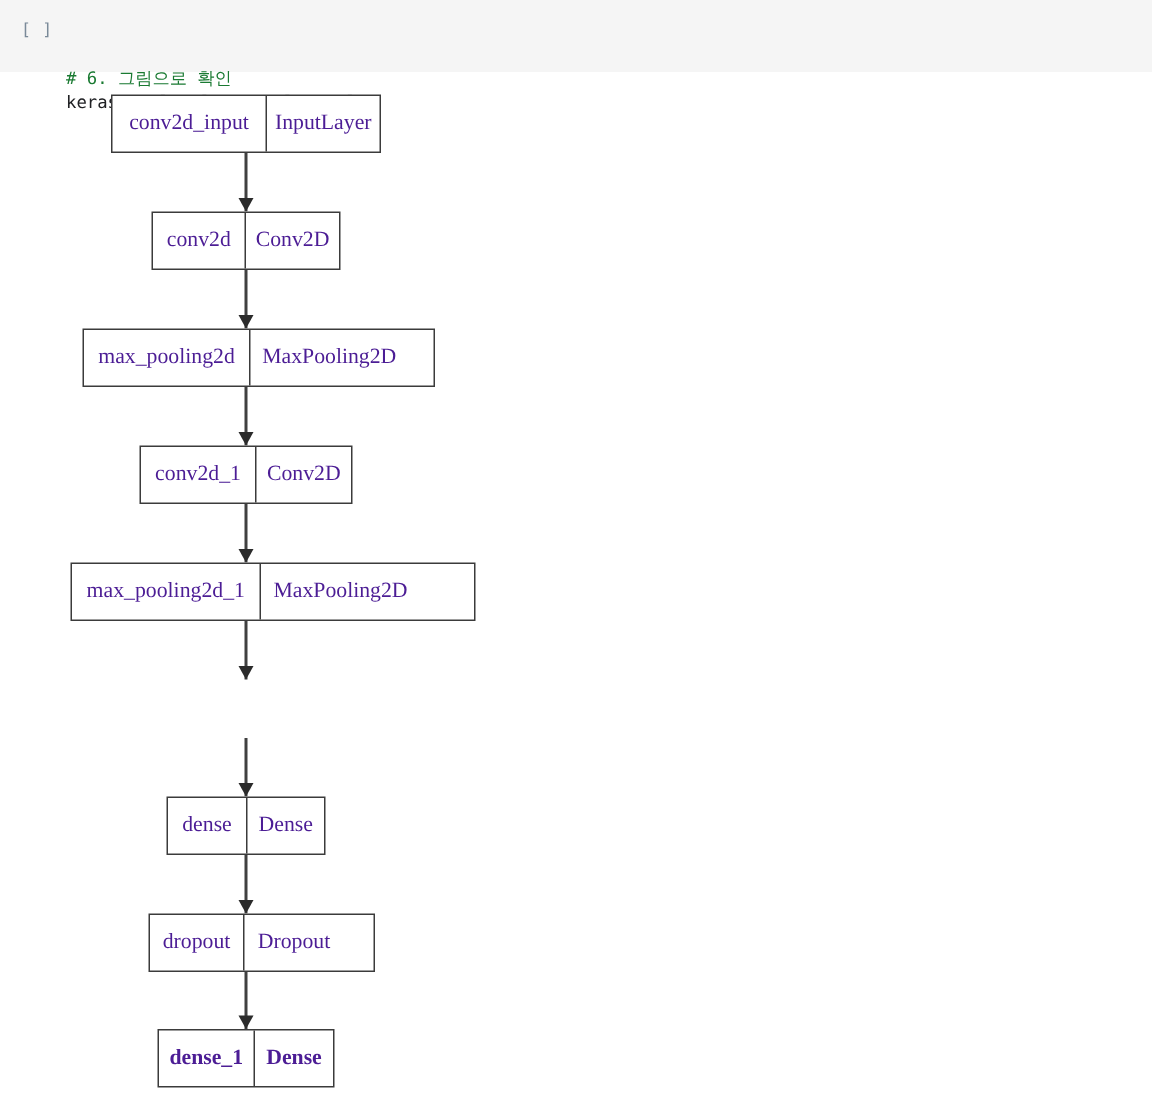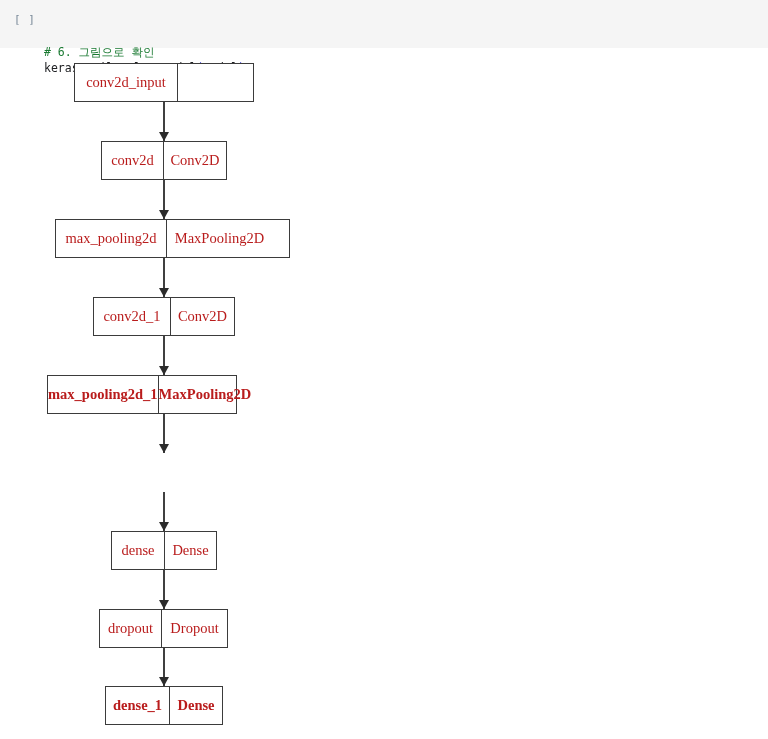--- a/index.html
+++ b/index.html
@@ -67,21 +67,21 @@
     background: #ffffff;
     display: flex;
     align-items: stretch;
     z-index: 2;
   }
   .node .cell {
     display: flex;
     align-items: center;
     justify-content: center;
     font-size: 14.5px;
-    color: #b91c1c;
+    color: #4c1d95;
     box-sizing: border-box;
     white-space: nowrap;
   }
   .node .cell-name {
     border-right: 1px solid #3b3b3b;
   }
   .edge {
     position: absolute;
     width: 2px;
     background: #404040;
@@ -119,42 +119,43 @@
     <div class="edge" style="left: 163px; top: 414px; height: 39px;"></div>
     <div class="arrowhead" style="left: 159px; top: 444px;"></div>
     <div class="edge" style="left: 163px; top: 492px; height: 39px;"></div>
     <div class="arrowhead" style="left: 159px; top: 522px;"></div>
     <div class="edge" style="left: 163px; top: 570px; height: 39px;"></div>
     <div class="arrowhead" style="left: 159px; top: 600px;"></div>
     <div class="edge" style="left: 163px; top: 648px; height: 38px;"></div>
     <div class="arrowhead" style="left: 159px; top: 677px;"></div>
     <div class="node" style="left: 74px; top: 63px; width: 180px;">
       <div class="cell cell-name" style="width: 103px;">conv2d_input</div>
+      <div class="cell cell-type" style="width: 75px;">InputLayer</div>
     </div>
     <div class="node" style="left: 101px; top: 141px; width: 126px;">
       <div class="cell cell-name" style="width: 62px;">conv2d</div>
       <div class="cell cell-type" style="width: 62px;">Conv2D</div>
     </div>
     <div class="node" style="left: 55px; top: 219px; width: 235px;">
       <div class="cell cell-name" style="width: 111px;">max_pooling2d</div>
       <div class="cell cell-type" style="width: 105px;">MaxPooling2D</div>
     </div>
     <div class="node" style="left: 93px; top: 297px; width: 142px;">
       <div class="cell cell-name" style="width: 77px;">conv2d_1</div>
       <div class="cell cell-type" style="width: 63px;">Conv2D</div>
     </div>
-    <div class="node" style="left: 47px; top: 375px; width: 190px; font-weight: bold;">
+    <div class="node" style="left: 47px; top: 375px; width: 270px;">
       <div class="cell cell-name" style="width: 126px;">max_pooling2d_1</div>
       <div class="cell cell-type" style="width: 106px;">MaxPooling2D</div>
     </div>
     <div class="node" style="left: 111px; top: 531px; width: 106px;">
       <div class="cell cell-name" style="width: 53px;">dense</div>
       <div class="cell cell-type" style="width: 51px;">Dense</div>
     </div>
-    <div class="node" style="left: 99px; top: 609px; width: 129px;">
+    <div class="node" style="left: 99px; top: 609px; width: 151px;">
       <div class="cell cell-name" style="width: 63px;">dropout</div>
       <div class="cell cell-type" style="width: 66px;">Dropout</div>
     </div>
     <div class="node" style="left: 105px; top: 686px; width: 118px; font-weight: bold;">
       <div class="cell cell-name" style="width: 64px;">dense_1</div>
       <div class="cell cell-type" style="width: 52px;">Dense</div>
     </div>
   </div>
 
 </body></html>

